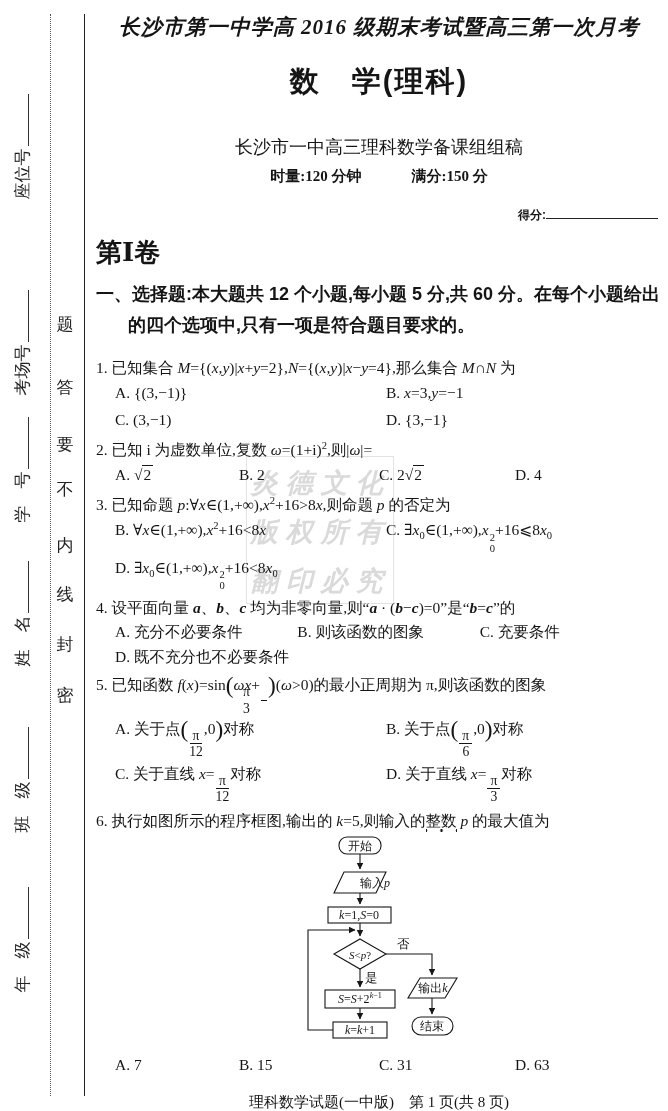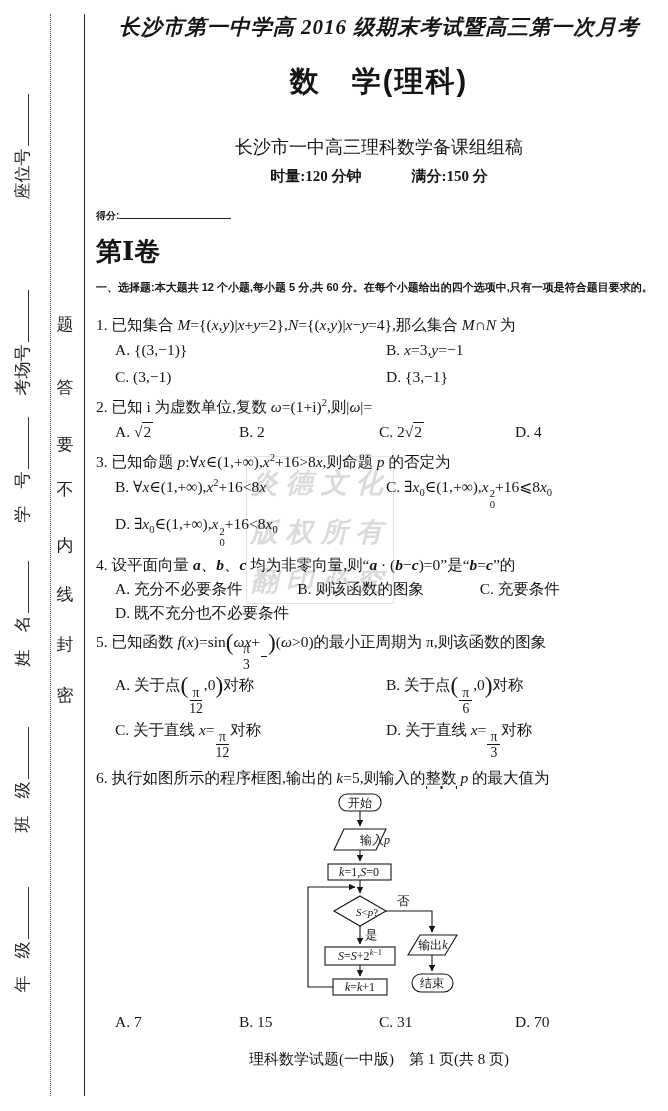--- a/index.html
+++ b/index.html
@@ -24,25 +24,25 @@
   
   #main{position:absolute;left:96px;top:0;width:566px;}
   .title1{margin:14px 0 0;text-align:center;font-size:21px;font-weight:bold;font-style:italic;
           letter-spacing:1px;line-height:1.25;}
   .title2{margin:22px 0 12px;text-align:center;font-size:29px;font-weight:bold;letter-spacing:2px;
           font-family:"Liberation Sans","DejaVu Sans",sans-serif;}
   .subtitle{margin:33px 0 0;text-align:center;font-size:18px;font-weight:normal;
           font-family:"Liberation Sans","DejaVu Sans",sans-serif;}
   .meta{margin:8px 0 0;text-align:center;font-size:15px;font-weight:bold;}
   .meta span + span{margin-left:50px;}
-  .score{margin:19px 0 0;font-size:10px;font-weight:bold;padding-right:4px;
+  .score{margin:19px 0 0;text-align:right;font-size:12px;font-weight:bold;padding-right:4px;
           font-family:"Liberation Sans","DejaVu Sans",sans-serif;}
   .score-line{display:inline-block;width:112px;height:13px;border-bottom:1px solid #222;}
   .part{margin:11px 0 0;text-align:left;font-size:26px;font-weight:bold;}
-  .intro{margin:9px 0 16px;font-size:11px;font-weight:bold;line-height:1.7;
+  .intro{margin:9px 0 16px;font-size:18px;font-weight:bold;line-height:1.7;
           padding-left:32px;text-indent:-32px;
           font-family:"Liberation Sans","DejaVu Sans",sans-serif;}
 
   
   #questions{margin-top:6px;}
   .question{margin-top:4px;font-size:15.5px;line-height:1.55;}
   .stem{padding-left:21px;text-indent:-21px;}
   .opts{padding-left:19px;display:grid;line-height:1.6;}
   .opts .opt{padding:1px 0;}
   .cols2{grid-template-columns:271px 1fr;}
@@ -232,32 +232,32 @@
             <polygon points="73,103 99,118 73,133 47,118"></polygon>
             <polygon points="133,142 170,142 158,162 121,162"></polygon>
             <rect x="38" y="154" width="70" height="18"></rect>
             <rect x="46" y="186" width="54" height="16"></rect>
             <rect x="125" y="181" width="41" height="18" rx="9"></rect>
           </g>
         </svg>
         <div class="lab" style="left:73px;top:10px">开始</div>
         <div class="lab" style="left:88px;top:47px">输入<i class="mv">p</i></div>
         <div class="lab" style="left:72px;top:79px"><i class="mv">k</i>=1,<i class="mv">S</i>=0</div>
-        <div class="lab" style="left:80px;top:119px;font-size:11px"><i class="mv">S</i>&lt;<i class="mv">p</i>?</div>
+        <div class="lab" style="left:73px;top:119px;font-size:11px"><i class="mv">S</i>&lt;<i class="mv">p</i>?</div>
         <div class="lab" style="left:73px;top:162px"><i class="mv">S</i>=<i class="mv">S</i>+2<sup><i class="mv">k</i>−1</sup></div>
         <div class="lab" style="left:73px;top:194px"><i class="mv">k</i>=<i class="mv">k</i>+1</div>
         <div class="lab" style="left:146px;top:152px">输出<i class="mv">k</i></div>
         <div class="lab" style="left:145px;top:190px">结束</div>
         <div class="tag" style="left:78px;top:136px">是</div>
         <div class="tag" style="left:110px;top:102px">否</div>
       </div>
 
       <div class="opts cols4">
         <div class="opt">A. 7</div>
         <div class="opt">B. 15</div>
         <div class="opt">C. 31</div>
-        <div class="opt">D. 70</div>
+        <div class="opt">D. 63</div>
       </div>
     </div>
 
     <div class="footer">理科数学试题(一中版)　第 1 页(共 8 页)</div>
   </div>
 </div>
 
 </body></html>

